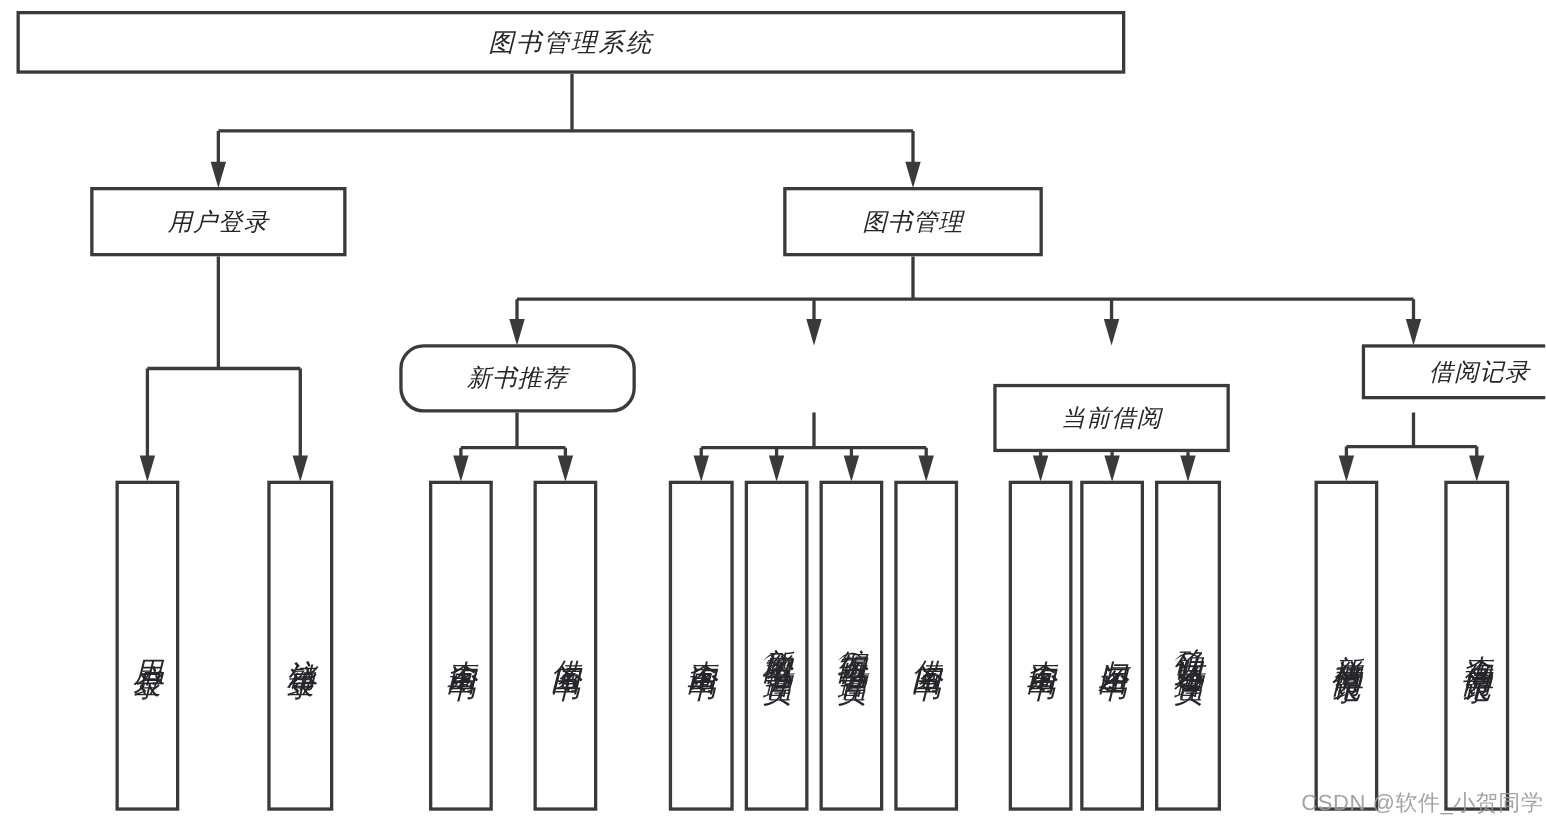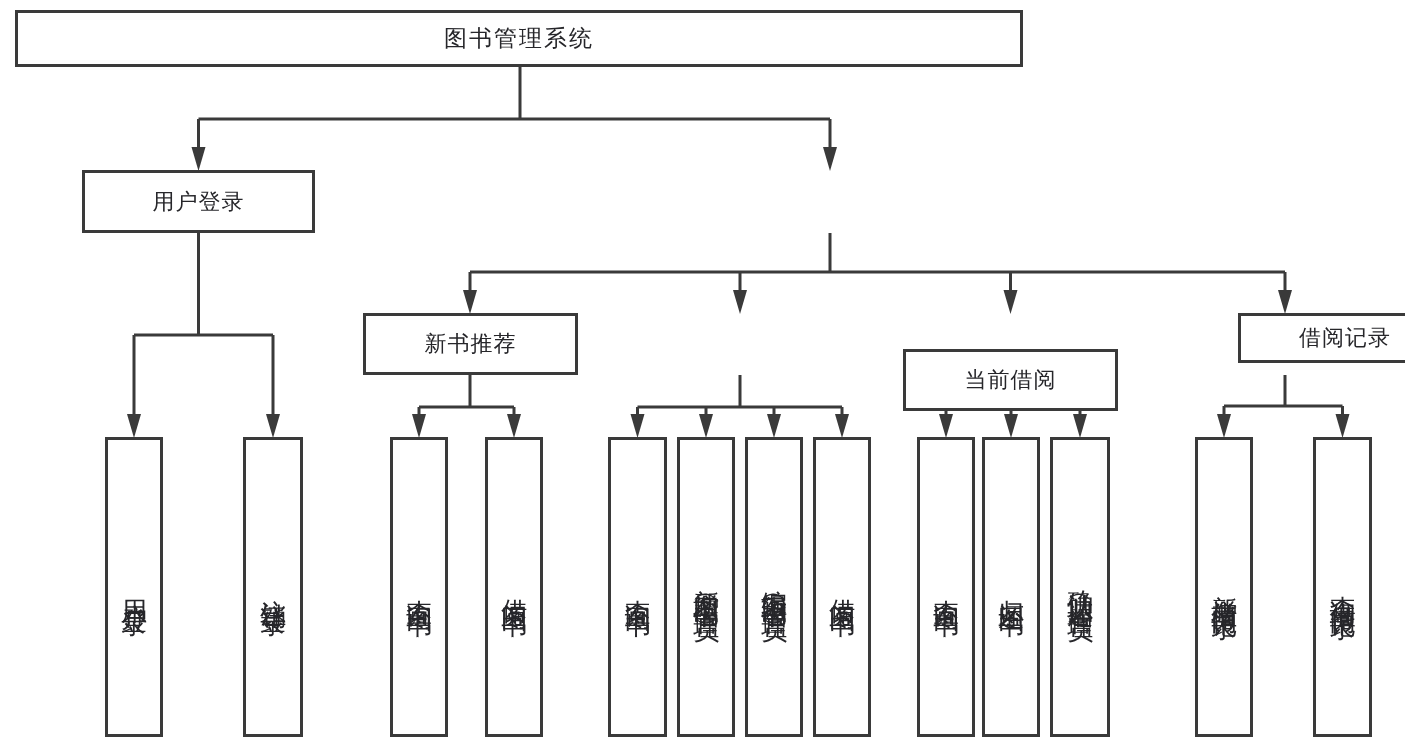--- a/index.html
+++ b/index.html
@@ -33,20 +33,21 @@
   }
   .box {
     position: absolute;
     box-sizing: border-box;
     border: 3px solid #3a3a3a;
     background: #ffffff;
     display: flex;
     align-items: center;
     justify-content: center;
     color: #26262a;
+    font-style: italic;
   }
   .h-box {
     font-size: 22px;
     letter-spacing: 1px;
   }
   .root-box {
     font-size: 23px;
     letter-spacing: 2px;
   }
   .v-box {
@@ -110,22 +111,25 @@
     <polygon points="1335.5,414 1349.5,414 1342.5,438"></polygon>
   </svg>
 
   <div class="box h-box root-box" style="left:15px; top:10px; width:1008px; height:57px;">
     <span>图书管理系统</span>
   </div>
 
   <div class="box h-box" style="left:82px; top:170px; width:233px; height:63px;">
     <span>用户登录</span>
   </div>
+  <div class="box h-box" style="left:712px; top:170px; width:236px; height:63px;">
+    <span>图书管理</span>
+  </div>
 
-  <div class="box h-box" style="left:363px; top:313px; width:215px; height:62px;">
+  <div class="box h-box" style="left:363px; top:313px; width:215px; height:62px;border-radius:22px;">
     <span>新书推荐</span>
   </div>
   <div class="box h-box" style="left:903px; top:313px; width:215px; height:62px;margin-top:36px;">
     <span>当前借阅</span>
   </div>
   <div class="box h-box" style="left:1212px; top:313px; width:214px; height:50px;margin-left:26px;">
     <span>借阅记录</span>
   </div>
 
   <div class="box v-box" style="left:105px; top:437px; width:58px; height:300px;">
@@ -165,14 +169,15 @@
     <span>确认归还（管理员）</span>
   </div>
 
   <div class="box v-box" style="left:1195px; top:437px; width:58px; height:300px;">
     <span>新增借阅记录</span>
   </div>
   <div class="box v-box" style="left:1313px; top:437px; width:59px; height:300px;">
     <span>查询借阅记录</span>
   </div>
 
+  <div class="watermark">CSDN @软件_小贺同学</div>
 
 </div>
 
 </body></html>

